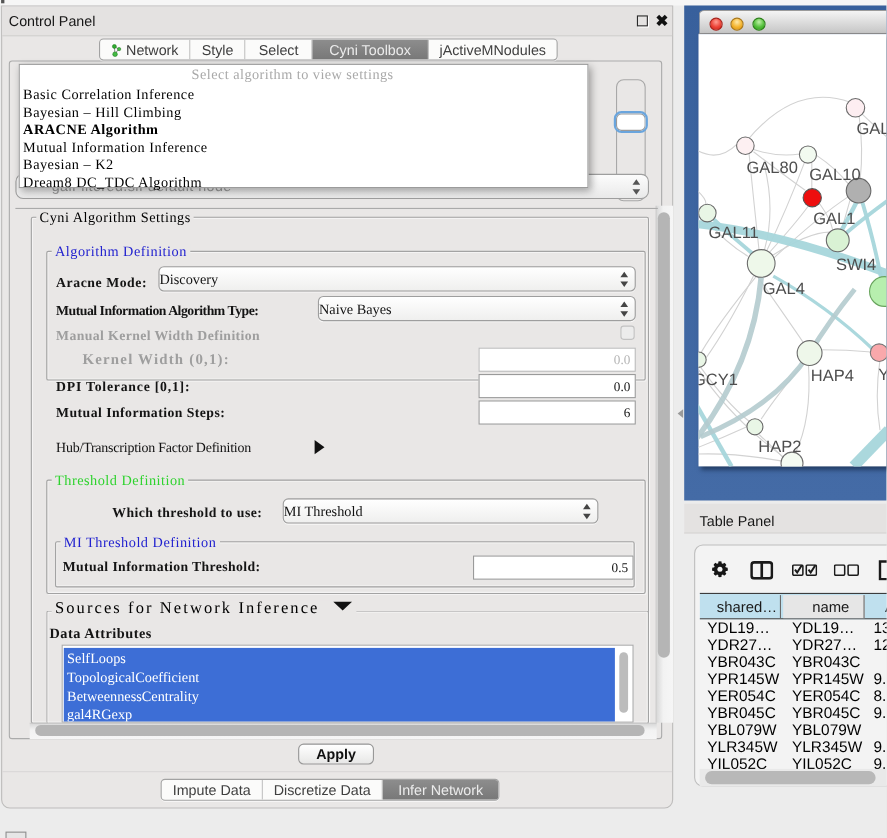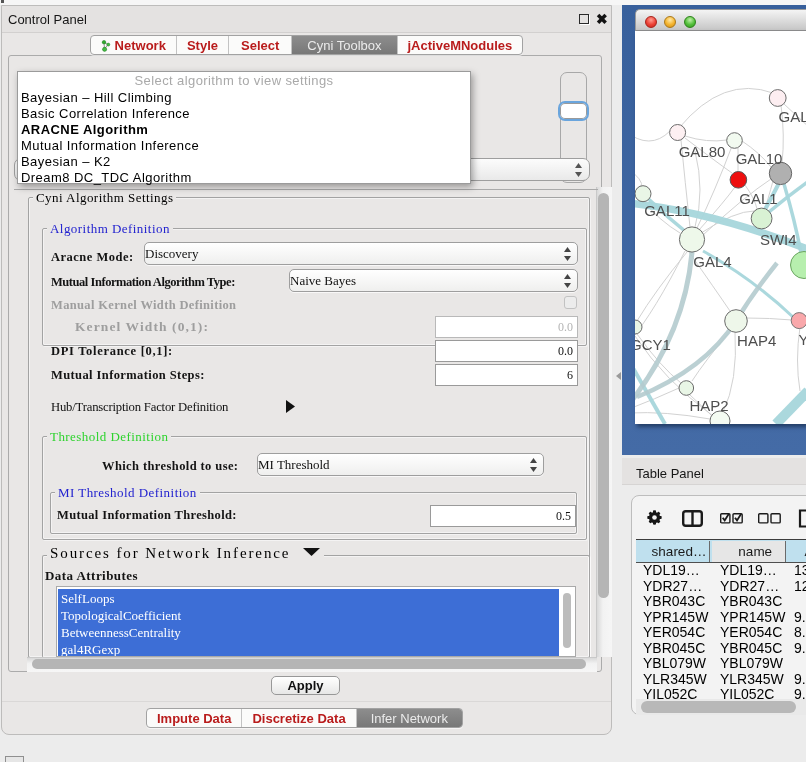--- a/index.html
+++ b/index.html
@@ -15,21 +15,21 @@
   #titlebar {
     left:0; top:0; width:100%; height:27px;
     background:#e4e2e1;
     border-bottom:1px solid #d2d0cf;
     font-size:13px; color:#161616; line-height:27px; padding-left:6px;
   }
   .float-icon { left:577px; top:8px; width:10px; height:10px; border:1.5px solid #2a2a2a; background:transparent; box-shadow:1px 1px 0 #fff; }
   .close-icon { left:594px; top:6px; width:14px; height:14px; font-size:14px; font-weight:bold; color:#111; line-height:14px; }
   
   .tabstrip { display:flex; height:20px; border:1px solid #a2a2a2; border-radius:4px; background:#fbfbfa; overflow:hidden; box-shadow:0 1px 0 rgba(255,255,255,.6); }
-  .tab { font-size:13px; font-weight:700; color:#b91c1c; padding:0 10px; line-height:19px; border-right:1px solid #c3c3c3; white-space:nowrap; }
+  .tab { font-size:13px; font-weight:400; color:#404040; padding:0 10px; line-height:19px; border-right:1px solid #c3c3c3; white-space:nowrap; }
   .tab:last-child { border-right:none; }
   .tab.sel { background:linear-gradient(#8d8d8d,#787878); color:#ebebeb; font-weight:400; }
   #toptabs { left:88px; top:29px; }
   #bottabs { left:144px; top:702px; }
   
   #pane {
     left:6px; top:49px; width:594px; height:617px;
     border:1px solid #ababab; border-radius:3px; background:#e9e7e6;
   }
   
@@ -310,24 +310,24 @@
 <div class="abs" style="left:558px;top:101px;width:31px;height:20px;border:2.5px solid #6aa5dd;border-radius:7px;background:#fff;box-shadow:inset 0 0 0 1px #9a9a9a;"></div>
 <div class="abs" style="left:14px;top:158px;width:576px;height:23px;border:1px solid #9e9e9e;border-radius:7px;background:linear-gradient(#fcfcfc,#e9e9e9);overflow:hidden;">
   <span style="position:absolute;left:32px;top:3px;font-size:13px;color:#9b9b9b;letter-spacing:0.4px;">galFiltered.sif default node</span>
   <span style="position:absolute;right:6px;top:3px;"><svg width="9" height="16" viewBox="0 0 9 16">
         <path d="M4.5 1 L8 6 L1 6 Z" fill="#555"></path>
         <path d="M4.5 15 L8 10 L1 10 Z" fill="#555"></path>
       </svg></span>
 </div>
 <div class="abs" style="left:14px;top:189px;width:584px;height:1px;background:#aaa;"></div>
 
-<div id="popup" class="abs" style="left:17px;top:71px;width:454px;height:113px;background:#fff;border:1px solid #9b9b9b;box-shadow:2px 3px 7px rgba(0,0,0,0.35);">
+<div id="popup" class="abs" style="left:17px;top:58px;width:518px;height:113px;background:#fff;border:1px solid #9b9b9b;box-shadow:2px 3px 7px rgba(0,0,0,0.35);font-family:Liberation Serif, serif;">
   <div style="font-size:13px;color:#a9a9a9;text-align:center;margin-top:1px;margin-bottom:2px;padding-right:20px;letter-spacing:0.4px;">Select algorithm to view settings</div>
+  <div class="pit">Basic Correlation Inference</div>
   <div class="pit">Bayesian – Hill Climbing</div>
-  <div class="pit">Basic Correlation Inference</div>
   <div class="pit bold">ARACNE Algorithm</div>
   <div class="pit">Mutual Information Inference</div>
   <div class="pit">Bayesian – K2</div>
   <div class="pit">Dream8 DC_TDC Algorithm</div>
 </div>
 <style>
   .pit { font-size:13px; color:#000; padding-left:3px; height:16px; line-height:16px; letter-spacing:0.45px; }
 </style>
 
 </body></html>

